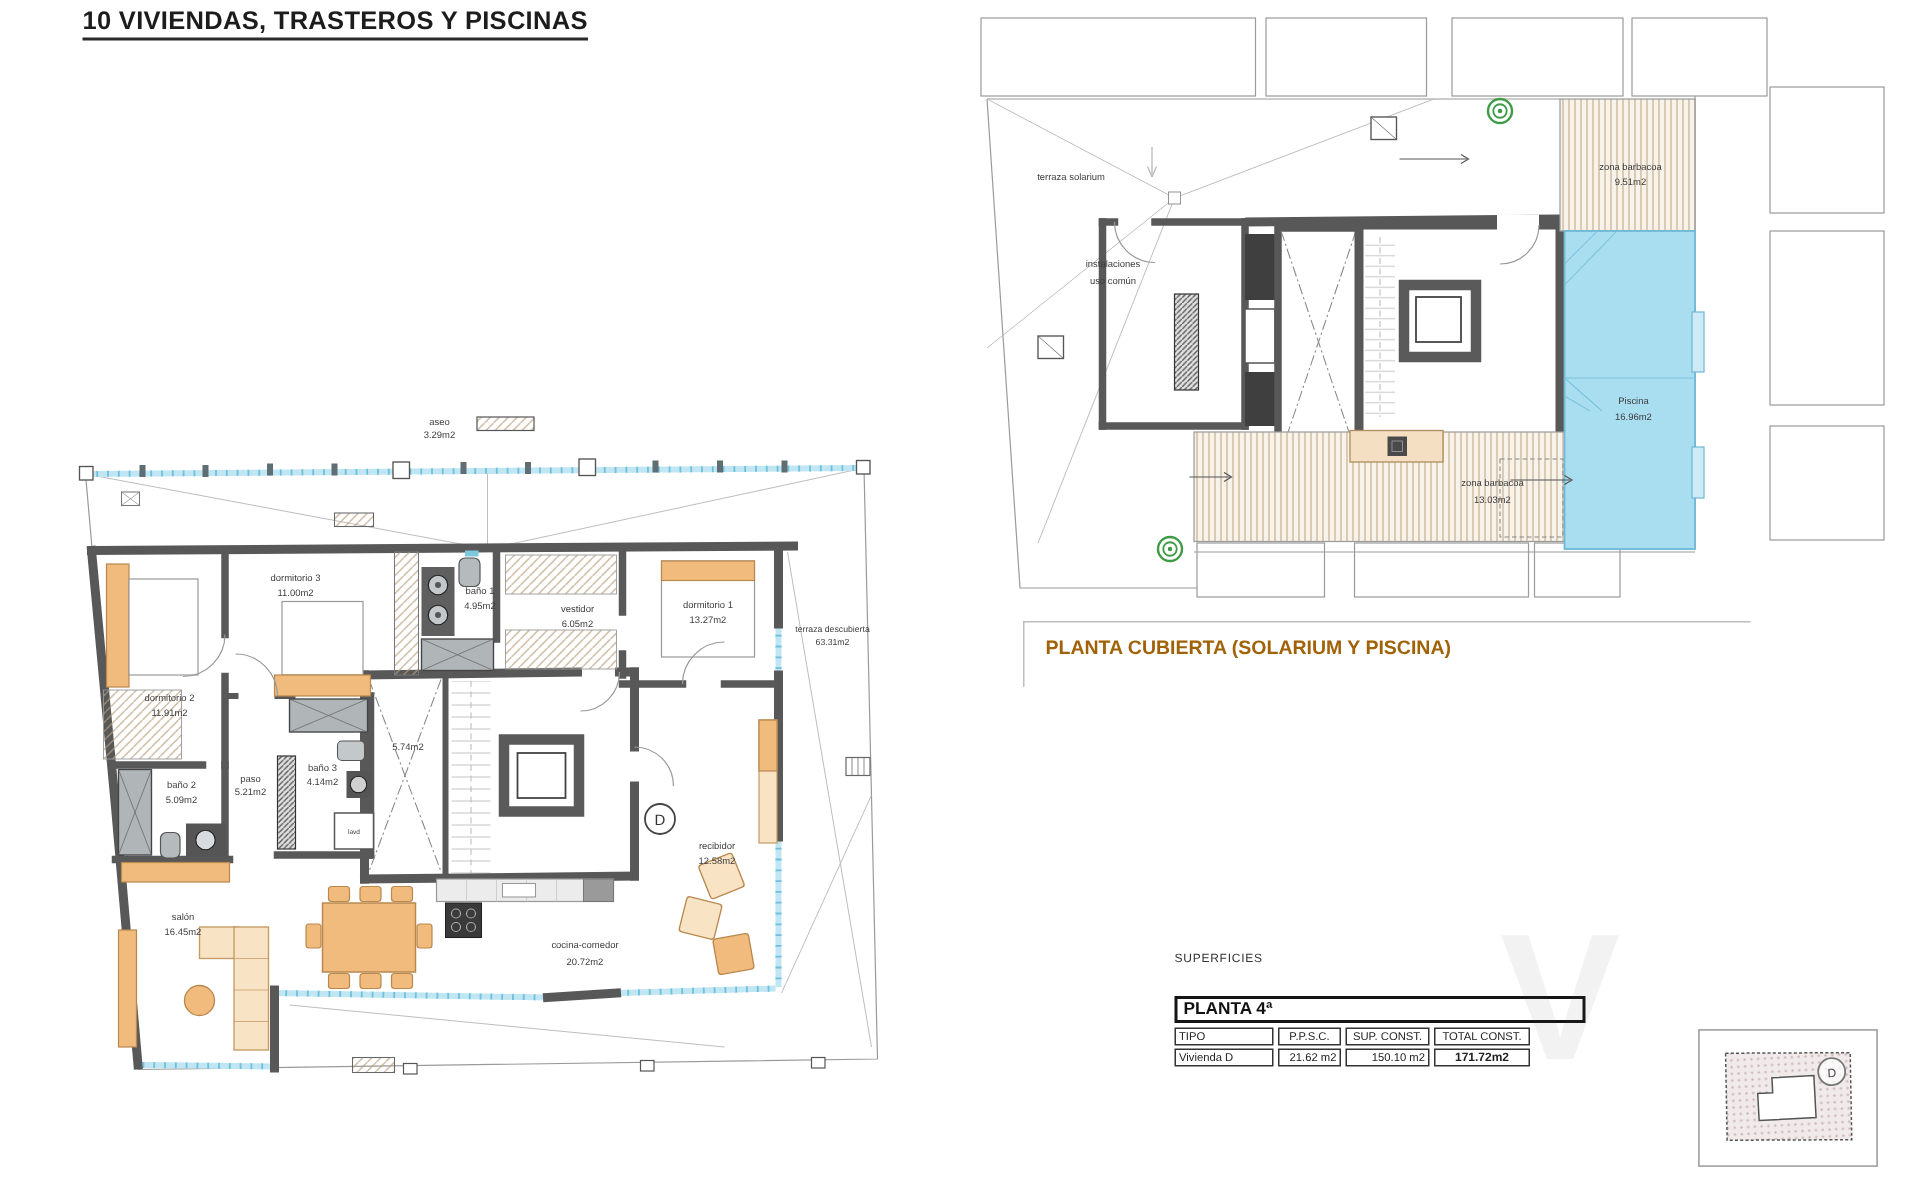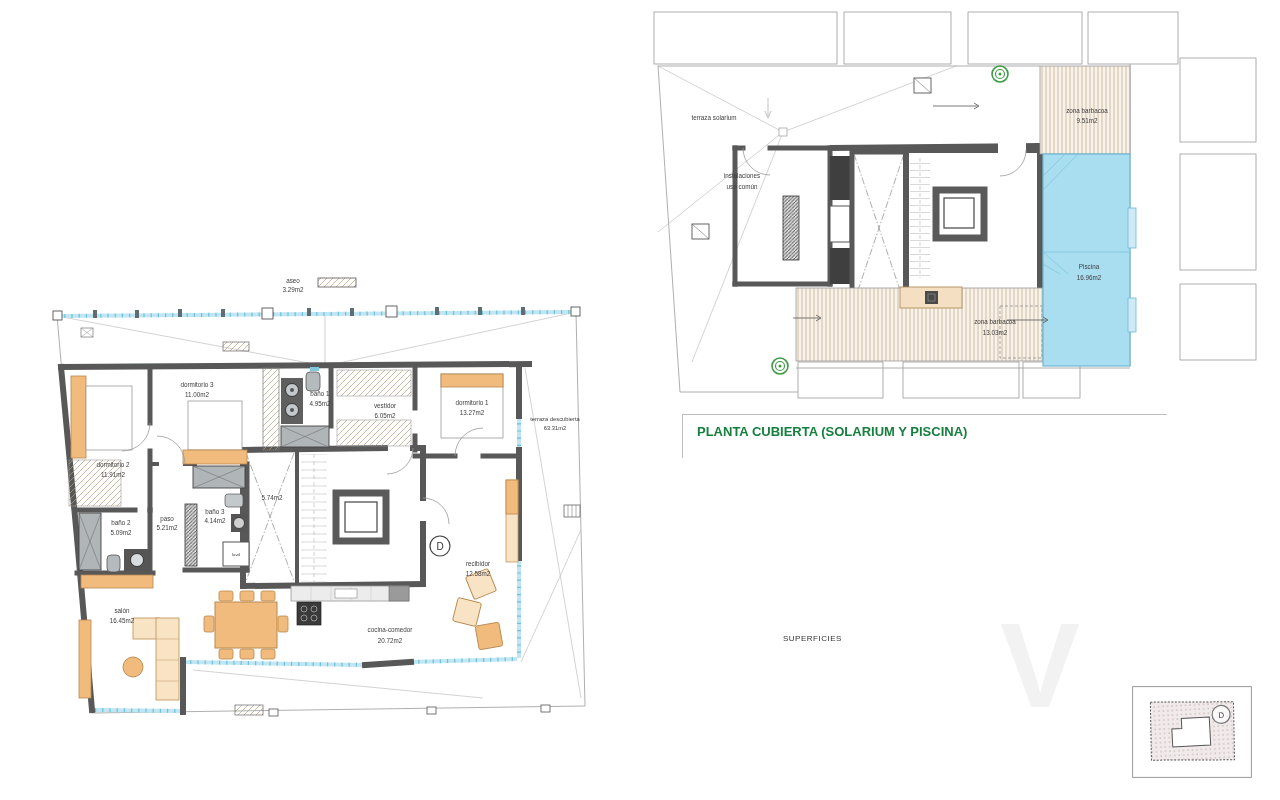--- a/index.html
+++ b/index.html
@@ -1,21 +1,21 @@
 <!DOCTYPE html>
 <html><head>
 <meta charset="utf-8">
 <style>
   html,body{margin:0;padding:0;background:#ffffff;}
   .sheet{position:relative;width:1280px;height:800px;background:#fff;overflow:hidden;
          font-family:"Liberation Sans", sans-serif;}
   .abs{position:absolute;}
   .page-title{position:absolute;left:55px;top:4px;font-size:17px;font-weight:800;
       color:#1c1c1c;border-bottom:2px solid #2a2a2a;padding-bottom:1px;letter-spacing:.2px;}
-  .cap{position:absolute;font-size:13px;font-weight:600;color:#15803d;
+  .cap{position:absolute;font-size:13px;font-weight:600;color:#a16207;
       border-left:1px solid #bdbdbd;border-top:1px solid #bdbdbd;padding:9px 0 0 14px;}
   .cap-left{left:76px;top:714px;width:384px;height:42px;}
   .cap-right{left:682px;top:414px;width:470px;height:34px;}
   .sum{left:783px;top:634px;}
   .sum-heading{font-size:8px;letter-spacing:.5px;color:#333;margin-bottom:21px;}
   .sum-floor{width:266px;height:14px;border:2.5px solid #141414;font-size:11.5px;
       font-weight:bold;line-height:14px;padding-left:4px;margin-bottom:3px;color:#111;}
   .srow{display:flex;margin-bottom:2px;}
   .cell{border:1.2px solid #333;height:10px;line-height:10px;font-size:7.5px;
       padding:0 2px;margin-right:3px;color:#222;background:#fff;white-space:nowrap;}
@@ -28,20 +28,21 @@
   svg text{font-family:"Liberation Sans", sans-serif;}
   .lbl text{font-size:6.3px;fill:#3d3d3d;text-anchor:middle;}
   .thin{stroke:#9a9a9a;stroke-width:0.8;fill:none;}
   .xthin{stroke:#b5b5b5;stroke-width:0.6;fill:none;}
 </style>
 </head>
 <body>
 
 <div class="sheet">
 
+  <div class="page-title">10 VIVIENDAS, TRASTEROS Y PISCINAS</div>
 
   <svg class="abs" style="left:35px;top:258px" width="575" height="500" viewBox="0 0 575 500">
     <defs>
       <pattern id="dgA" width="6" height="6" patternUnits="userSpaceOnUse">
         <path d="M0,6 L6,0" stroke="#b89d7c" stroke-width="0.7"></path>
       </pattern>
       <pattern id="dnA" width="3.5" height="3.5" patternUnits="userSpaceOnUse">
         <rect width="3.5" height="3.5" fill="#e0e0e0"></rect>
         <path d="M0,3.5 L3.5,0" stroke="#555" stroke-width="0.9"></path>
       </pattern>
@@ -429,20 +430,35 @@
       <text x="347" y="329">13.03m2</text>
       </g>
   </svg>
 
   <div class="cap cap-right">
     <span>PLANTA CUBIERTA (SOLARIUM Y PISCINA)</span>
   </div>
 
   <div class="abs sum">
     <div class="sum-heading">SUPERFICIES</div>
+    <div class="sum-floor">PLANTA 4ª</div>
+    <div>
+      <div class="srow">
+        <div class="cell hd c-tipo">TIPO</div>
+        <div class="cell hd c-ppsc">P.P.S.C.</div>
+        <div class="cell hd c-sup">SUP. CONST.</div>
+        <div class="cell hd c-total">TOTAL CONST.</div>
+      </div>
+      <div class="srow">
+        <div class="cell c-tipo">Vivienda D</div>
+        <div class="cell c-ppsc">21.62 m2</div>
+        <div class="cell c-sup">150.10 m2</div>
+        <div class="cell c-total tot">171.72m2</div>
+      </div>
+    </div>
   </div>
 
   <svg class="abs" style="left:1132px;top:686px" width="120" height="92" viewBox="0 0 120 92">
     <defs>
       <pattern id="kpd" width="4.5" height="4.5" patternUnits="userSpaceOnUse">
         <rect width="4.5" height="4.5" fill="#f1eaea"></rect>
         <circle cx="1" cy="1" r="0.8" fill="#c9b6b6"></circle>
       </pattern>
     </defs>
     <rect x="0.6" y="0.6" width="118.8" height="90.8" fill="#fff" stroke="#999" stroke-width="1"></rect>

